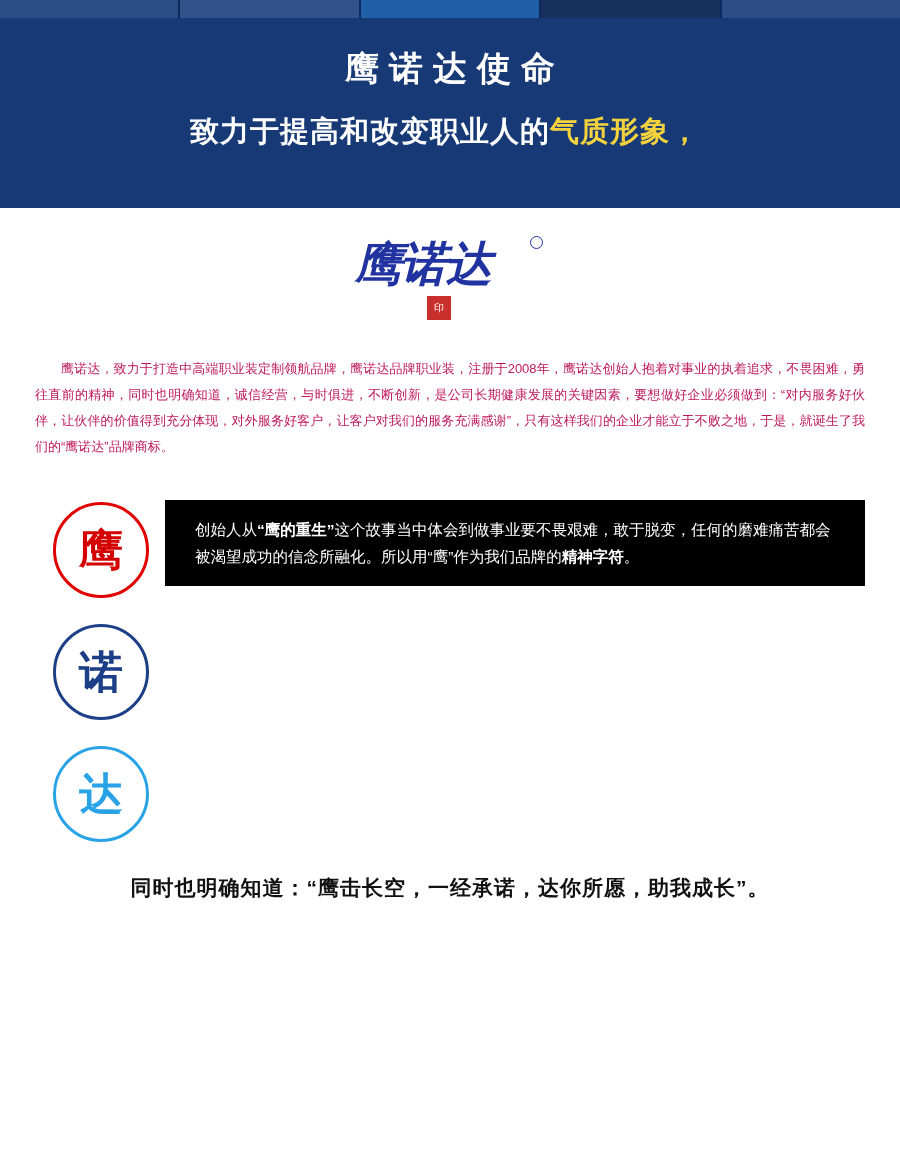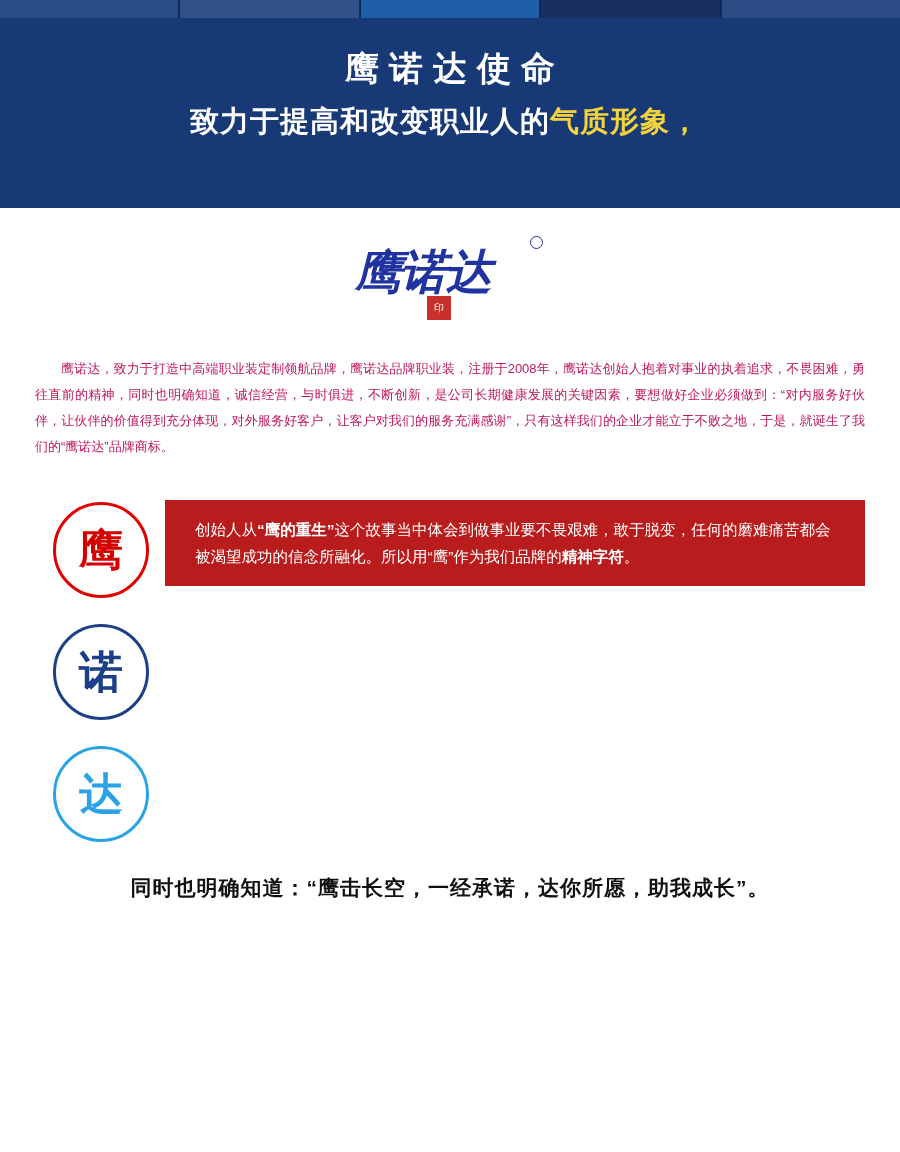--- a/index.html
+++ b/index.html
@@ -50,21 +50,21 @@
   .hero-line {
     color: #ffffff;
     font-size: 29px;
     font-weight: bold;
     letter-spacing: 1px;
     margin: 0;
     line-height: 1.45;
   }
   .hero-line-1 {
     text-align: center;
-    margin-top: 8px;
+    margin-top: 18px;
     padding-right: 10px;
   }
   .hero-line-2 {
     text-align: right;
     padding-right: 36px;
     margin-top: 2px;
   }
   .hl {
     color: #f3d23d;
   }
@@ -86,21 +86,21 @@
   .logo-text {
     font-family: "DejaVu Serif", "Liberation Serif", serif;
     font-size: 47px;
     font-weight: bold;
     font-style: italic;
     color: #2033a0;
     letter-spacing: -2px;
     line-height: 1;
     position: absolute;
     left: 0;
-    top: 18px;
+    top: 10px;
     white-space: nowrap;
   }
   .logo-circle {
     position: absolute;
     right: 2px;
     top: 6px;
     width: 11px;
     height: 11px;
     border: 1.5px solid #2033a0;
     border-radius: 50%;
@@ -160,21 +160,21 @@
     border-radius: 50%;
     background: #ffffff;
     display: flex;
     align-items: center;
     justify-content: center;
     font-size: 44px;
     font-weight: bold;
     box-sizing: border-box;
     z-index: 3;
   }
-  .block-red .block-body { background: #b91c1c; }
+  .block-red .block-body { background: #000000; }
   .block-red .badge { border: 3px solid #e00000; color: #d40000; }
   .block-navy .block-body { background: #1c3f87; }
   .block-navy .badge { border: 3px solid #1c3f87; color: #1c3f87; }
   .block-blue .block-body { background: #2aa3e6; }
   .block-blue .badge { border: 3px solid #2aa3e6; color: #2aa3e6; }
   .b { font-weight: bold; }
 
   
   .slogan {
     width: 830px;

